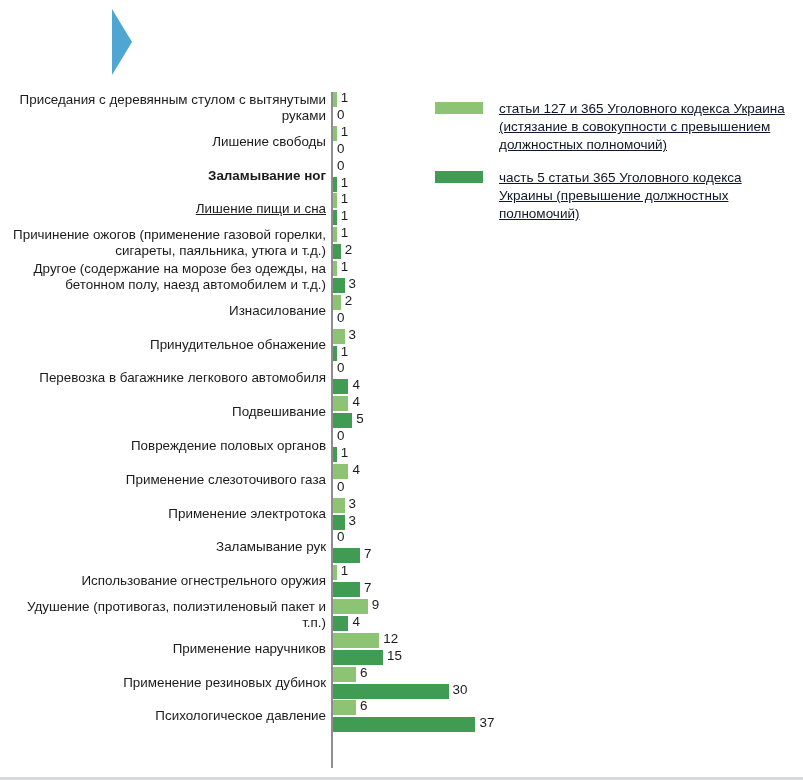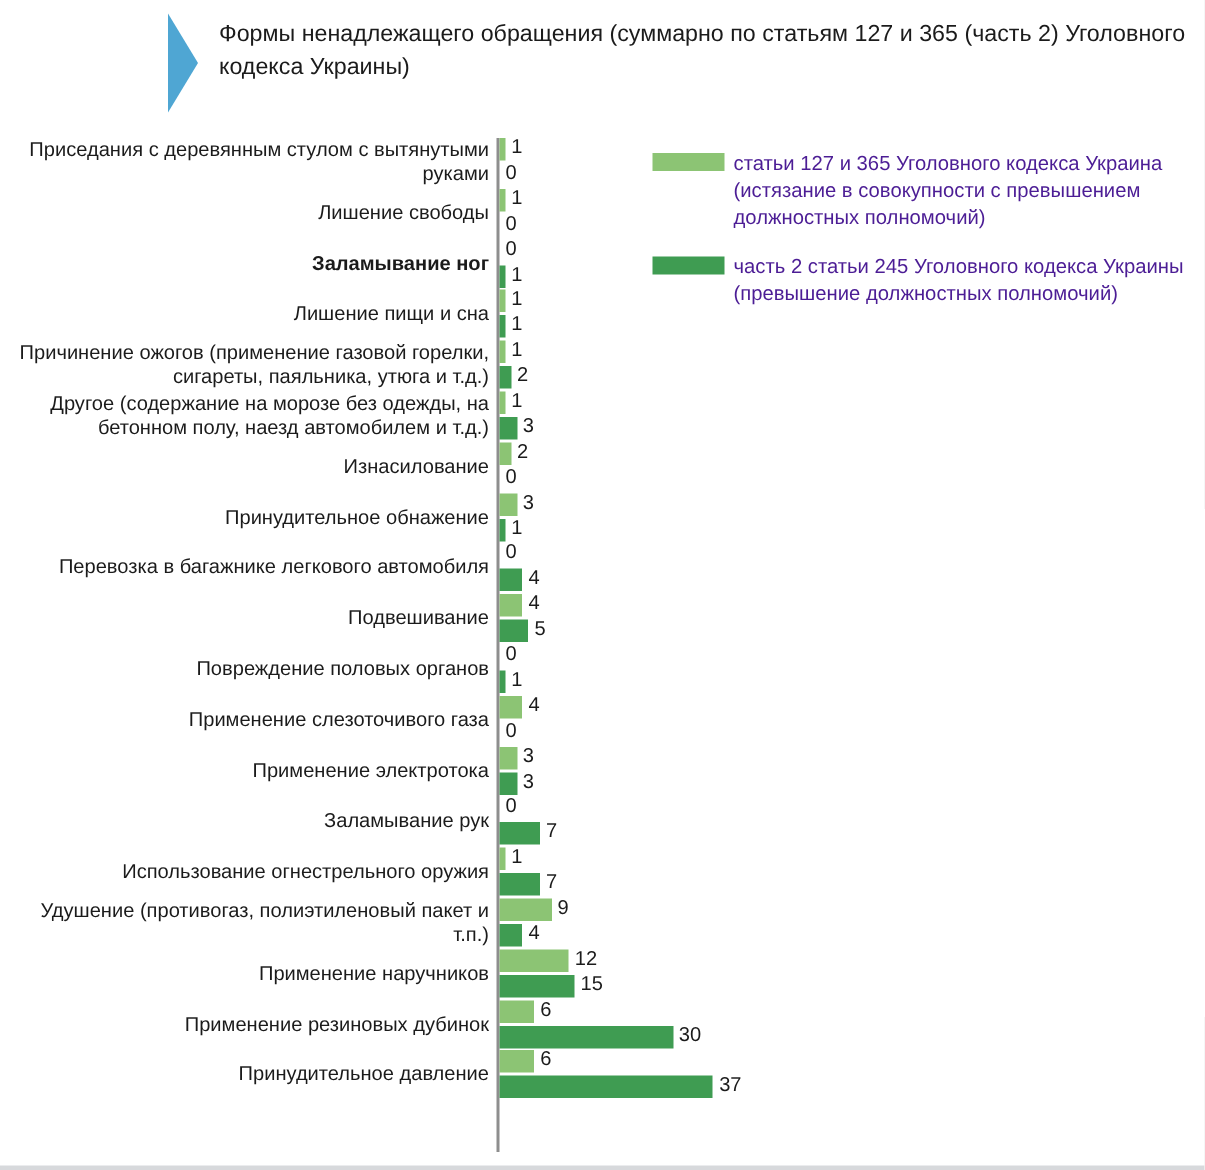--- a/index.html
+++ b/index.html
@@ -81,24 +81,25 @@
     align-items: flex-start;
     margin-bottom: 14px;
   }
   .legend-swatch {
     width: 48px;
     height: 12px;
     margin-top: 2px;
     flex: 0 0 auto;
   }
   .legend-label {
-    margin-left: 6px;
+    margin-left: 16px;
     font-size: 13.5px;
-    color: #4c1d95;
+    color: #0f172a;
     line-height: 1.35;
+    text-decoration: underline;
   }
   
   .rows {
     position: absolute;
     left: 0;
     top: 8px;
     width: 803px;
   }
   .row {
     position: relative;
@@ -136,34 +137,33 @@
     white-space: nowrap;
   }
 </style>
 </head>
 <body>
 
 <div id="root">
 
   <div class="header">
     <div class="fig-badge-arrow" style="border-left-color: rgb(79, 166, 211);"></div>
-    <div class="header-title">Формы ненадлежащего обращения (суммарно по статьям 127 и 365 (часть 2) Уголовного кодекса Украины)</div>
   </div>
 
   <div class="panel">
     <div class="axis" style="background: rgb(142, 142, 142);"></div>
 
     <div class="legend">
       <div class="legend-row">
         <div class="legend-swatch" style="background: rgb(140, 196, 116);"></div>
         <div class="legend-label">статьи 127 и 365 Уголовного кодекса Украина (истязание в совокупности с превышением должностных полномочий)</div>
       </div>
       <div class="legend-row">
         <div class="legend-swatch" style="background: rgb(63, 156, 82);"></div>
-        <div class="legend-label">часть 2 статьи 245 Уголовного кодекса Украины (превышение должностных полномочий)</div>
+        <div class="legend-label">часть 5 статьи 365 Уголовного кодекса Украины (превышение должностных полномочий)</div>
       </div>
     </div>
 
     <div class="rows" id="rows">
         <div class="row" style="height: 33.8px;">
           <div class="cat-label" style="top: 0px;">Приседания с деревянным стулом с вытянутыми руками</div>
           <div class="bars">
             <div class="bar-wrap">
               <div class="bar" style="width: 3.85px; background: rgb(140, 196, 116);"></div>
               <div class="bar-val" style="left: 7.85px;">1</div>
@@ -194,21 +194,21 @@
               <div class="bar" style="width: 0px; background: rgb(140, 196, 116);"></div>
               <div class="bar-val" style="left: 4px;">0</div>
             </div>
             <div class="bar-wrap">
               <div class="bar" style="width: 3.85px; background: rgb(63, 156, 82);"></div>
               <div class="bar-val" style="left: 7.85px;">1</div>
             </div>
           </div>
         </div>
         <div class="row" style="height: 33.8px;">
-          <div class="cat-label" style="top: 8px;">Лишение пищи и сна</div>
+          <div class="cat-label" style="top: 8px; text-decoration: underline;">Лишение пищи и сна</div>
           <div class="bars">
             <div class="bar-wrap">
               <div class="bar" style="width: 3.85px; background: rgb(140, 196, 116);"></div>
               <div class="bar-val" style="left: 7.85px;">1</div>
             </div>
             <div class="bar-wrap">
               <div class="bar" style="width: 3.85px; background: rgb(63, 156, 82);"></div>
               <div class="bar-val" style="left: 7.85px;">1</div>
             </div>
           </div>
@@ -389,21 +389,21 @@
               <div class="bar" style="width: 23.1px; background: rgb(140, 196, 116);"></div>
               <div class="bar-val" style="left: 27.1px;">6</div>
             </div>
             <div class="bar-wrap">
               <div class="bar" style="width: 115.5px; background: rgb(63, 156, 82);"></div>
               <div class="bar-val" style="left: 119.5px;">30</div>
             </div>
           </div>
         </div>
         <div class="row" style="height: 33.8px;">
-          <div class="cat-label" style="top: 8px;">Принудительное давление</div>
+          <div class="cat-label" style="top: 8px;">Психологическое давление</div>
           <div class="bars">
             <div class="bar-wrap">
               <div class="bar" style="width: 23.1px; background: rgb(140, 196, 116);"></div>
               <div class="bar-val" style="left: 27.1px;">6</div>
             </div>
             <div class="bar-wrap">
               <div class="bar" style="width: 142.45px; background: rgb(63, 156, 82);"></div>
               <div class="bar-val" style="left: 146.45px;">37</div>
             </div>
           </div>

